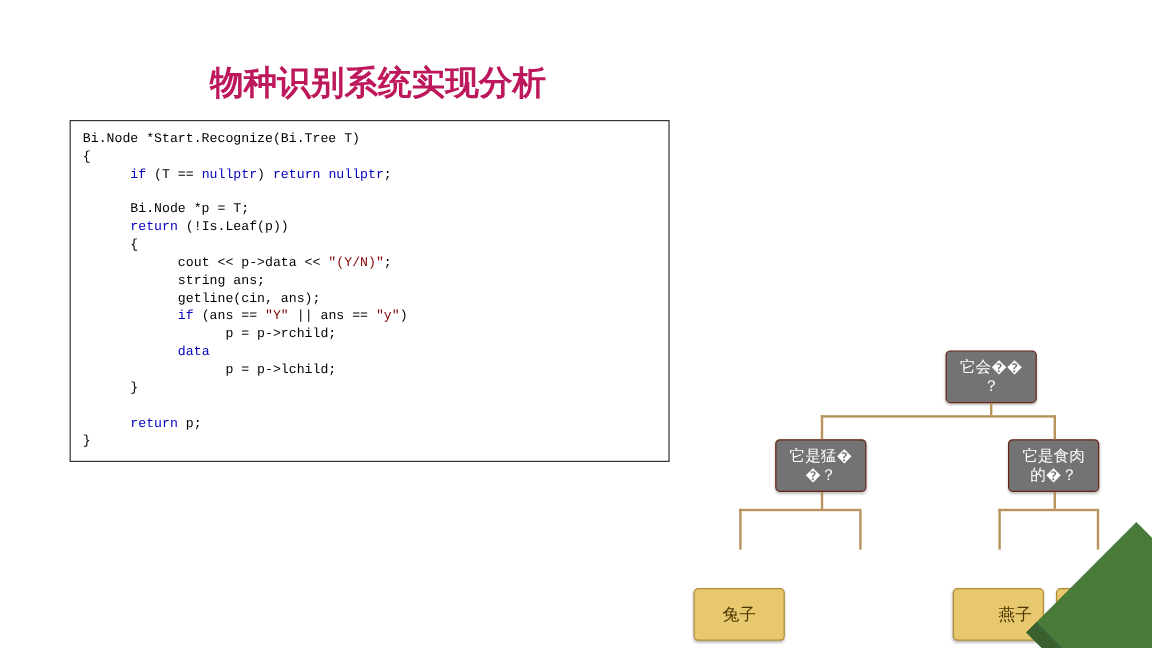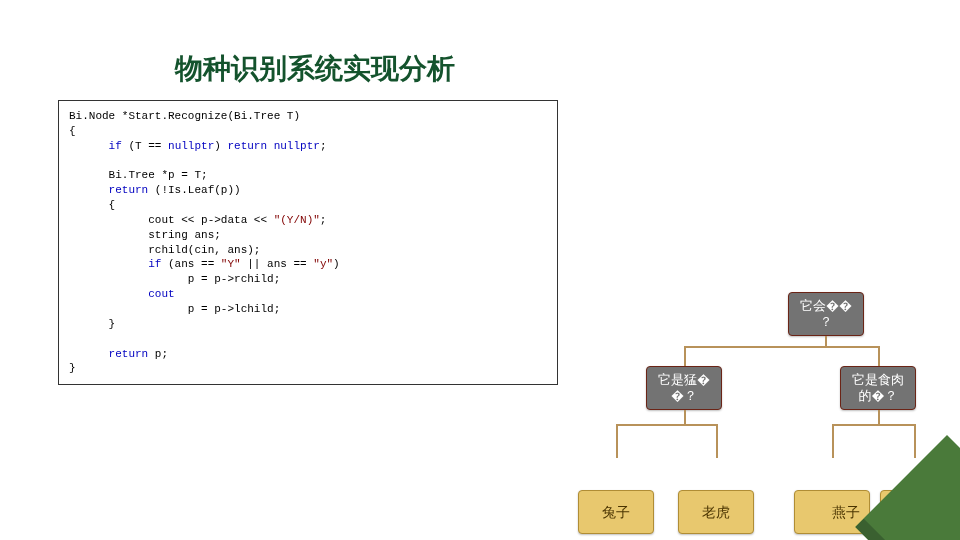--- a/index.html
+++ b/index.html
@@ -10,21 +10,21 @@
     font-family: "Microsoft YaHei", Arial, sans-serif;
     position: relative;
     overflow: hidden;
   }
   .title {
     position: absolute;
     top: 50px;
     left: 175px;
     font-size: 28px;
     font-weight: bold;
-    color: #14532d;
+    color: #be185d;
   }
   .title .bold-part { font-weight: 900; }
   .code-box {
     position: absolute;
     top: 100px;
     left: 58px;
     width: 500px;
     border: 1.5px solid #333;
     background: #fff;
     padding: 8px 10px;
@@ -87,29 +87,29 @@
 <body>
 
 <div class="title">
   <span class="bold-part">物种识别系统实现分析</span>
 </div>
 
 <div class="code-box"><span>Bi.Node *Start.Recognize(Bi.Tree T)</span>
 <span>{</span>
       <span class="kw">if</span><span> (T == </span><span class="kw">nullptr</span><span>) </span><span class="kw">return</span><span class="kw"> nullptr</span><span>;</span>
 
-      <span>Bi.Tree *p = T;</span>
+      <span>Bi.Node *p = T;</span>
       <span class="kw">return</span><span> (!Is.Leaf(p))</span>
       <span>{</span>
             <span>cout &lt;&lt; p-&gt;data &lt;&lt; </span><span class="str">"(Y/N)"</span><span>;</span>
             <span>string ans;</span>
-            <span>rchild(cin, ans);</span>
+            <span>getline(cin, ans);</span>
             <span class="kw">if</span><span> (ans == </span><span class="str">"Y"</span><span> || ans == </span><span class="str">"y"</span><span>)</span>
                   <span>p = p-&gt;rchild;</span>
-            <span class="kw">cout</span>
+            <span class="kw">data</span>
                   <span>p = p-&gt;lchild;</span>
       <span>}</span>
 
       <span class="kw">return</span><span> p;</span>
 <span>}</span></div>
 
 <div class="tree-area">
 
   <div class="node red-node" style="top:2px; left:228px;">
       <span style="white-space:pre-line;">它会��
@@ -120,23 +120,20 @@
       <span style="white-space:pre-line;">它是食肉
 的�？</span>
     </div>
   <div class="node red-node" style="top:76px; left:86px;">
       <span style="white-space:pre-line;">它是猛�
 �？</span>
     </div>
 
   <div class="node gold-node" style="top:168px; left:18px;">
       <span>兔子</span>
-    </div>
-  <div class="node gold-node" style="top:168px; left:118px;">
-      <span>老虎</span>
     </div>
   <div class="node gold-node" style="top:168px; left:234px;padding-left:28px;">
       <span>燕子</span>
     </div>
   <div class="node gold-node" style="top:168px; left:320px; width:68px;">
       <span>老�</span>
     </div>
 
   <div class="conn" style="top:46px; left:265px; width:2px; height:10px;"></div>
   <div class="conn" style="top:56px; left:124px; width:196px; height:2px;"></div>

